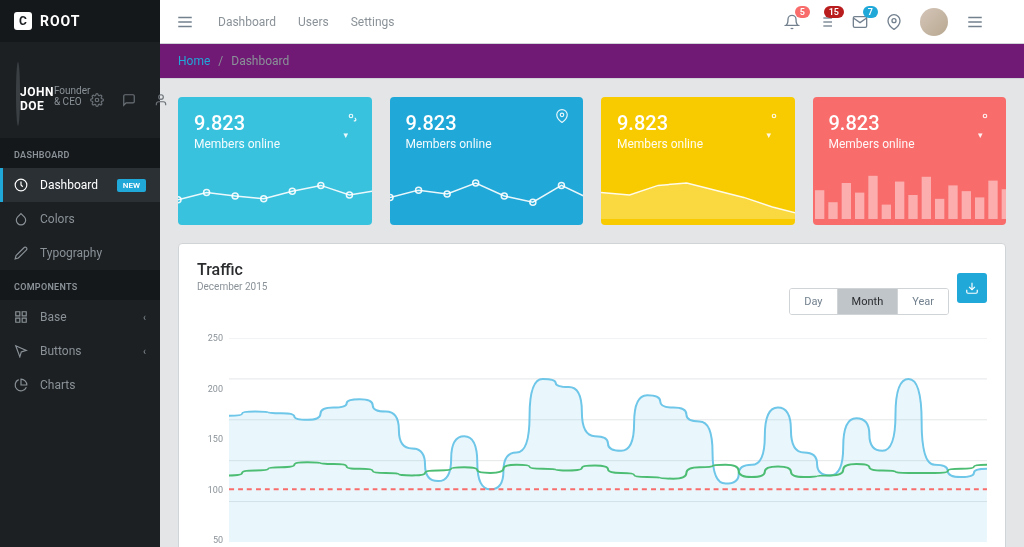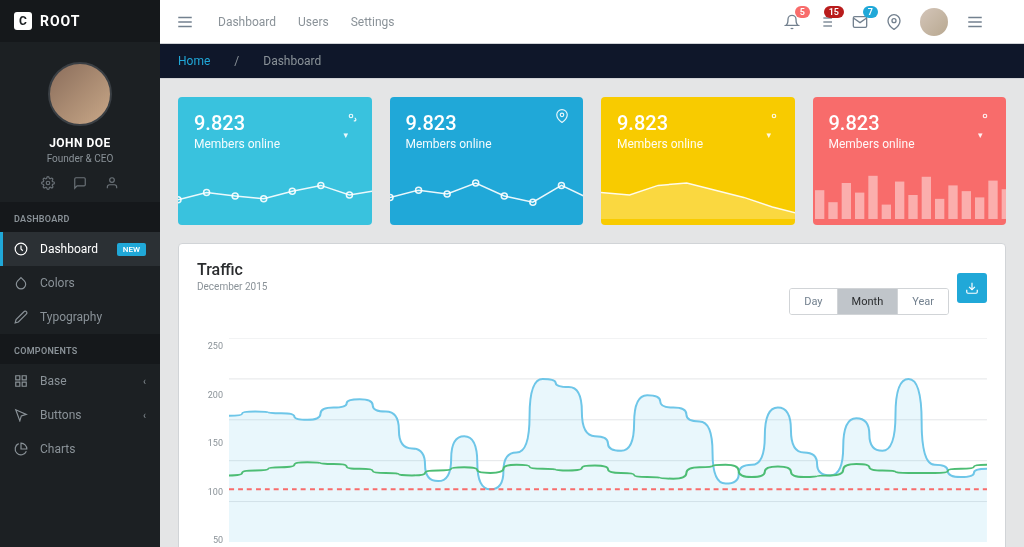--- a/index.html
+++ b/index.html
@@ -4,21 +4,21 @@
   <style>
     * { margin: 0; padding: 0; box-sizing: border-box; font-family: -apple-system, BlinkMacSystemFont, "Segoe UI", Roboto, sans-serif; }
     body { background: #e4e5e6; overflow: hidden; width: 1024px; height: 547px; }
     .app { display: flex; width: 1024px; height: 547px; }
 
     
     .sidebar { width: 160px; background: #1c2023; color: #8a9298; display: flex; flex-direction: column; flex-shrink: 0; }
     .brand { display: flex; align-items: center; gap: 8px; padding: 12px 14px; background: #15181b; }
     .brand-logo { width: 18px; height: 18px; background: #fff; border-radius: 3px; display: flex; align-items: center; justify-content: center; color: #1c2023; font-weight: bold; font-size: 12px; }
     .brand-text { color: #fff; font-weight: 700; letter-spacing: 1px; font-size: 14px; }
-    .profile { display: flex; flex-direction: column; align-items: center; padding: 20px 16px 12px; }
+    .profile { display: flex; flex-direction: row; align-items: center; padding: 20px 16px 12px; }
     .avatar-large { width: 64px; height: 64px; border-radius: 50%; background: linear-gradient(135deg,#8a6d5b,#c9a888); border: 2px solid #3a3f44; }
     .profile-name { color: #fff; font-weight: 700; font-size: 12px; margin-top: 10px; letter-spacing: 0.5px; }
     .profile-role { color: #8a9298; font-size: 10px; margin-top: 3px; }
     .profile-icons { display: flex; gap: 18px; margin-top: 12px; }
     .profile-icons span { width: 14px; height: 14px; display: inline-flex; align-items: center; justify-content: center; color: #6b7278; cursor: pointer; }
     .nav-title { font-size: 9px; color: #8a9298; padding: 12px 14px 8px; font-weight: 600; letter-spacing: 0.3px; background: #15181b; }
     .nav-item { display: flex; align-items: center; padding: 10px 14px; font-size: 12px; cursor: pointer; gap: 12px; position: relative; }
     .nav-item.active { background: #2b3034; color: #fff; border-left: 3px solid #20a8d8; padding-left: 11px; }
     .nav-item .nav-icon { width: 14px; height: 14px; display: inline-flex; align-items: center; justify-content: center; }
     .nav-item .badge-new { background: #20a8d8; color: #fff; font-size: 8px; padding: 2px 6px; border-radius: 2px; margin-left: auto; font-weight: 600; }
@@ -31,21 +31,21 @@
     .top-nav { display: flex; gap: 22px; }
     .top-nav a { color: #8a9298; font-size: 12px; text-decoration: none; cursor: pointer; }
     .topbar-right { margin-left: auto; display: flex; align-items: center; gap: 18px; }
     .notif { position: relative; cursor: pointer; color: #73818f; }
     .notif .badge { position: absolute; top: -8px; right: -10px; background: #f86c6b; color: #fff; font-size: 9px; padding: 1px 5px; border-radius: 8px; font-weight: 600; }
     .notif .badge.yellow { background: #b91c1c; }
     .notif .badge.blue { background: #20a8d8; }
     .avatar-small { width: 28px; height: 28px; border-radius: 50%; background: linear-gradient(135deg,#d4c5b9,#b8a890); cursor: pointer; }
 
     
-    .breadcrumb { background: #0f172a; border-bottom: 1px solid #d1d4d7; padding: 10px 18px; font-size: 12px; display: flex; gap: 24px; }
+    .breadcrumb { background: #701a75; border-bottom: 1px solid #d1d4d7; padding: 10px 18px; font-size: 12px; display: flex; gap: 8px; }
     .breadcrumb a { color: #20a8d8; cursor: pointer; }
     .breadcrumb .sep { color: #8a9298; }
     .breadcrumb .current { color: #8a9298; }
 
     
     .content { padding: 18px; overflow-y: auto; flex: 1; }
     .cards { display: flex; gap: 18px; margin-bottom: 18px; }
     .stat-card { flex: 1; border-radius: 4px; padding: 14px 16px 0; color: #fff; position: relative; height: 128px; overflow: hidden; }
     .stat-card.c1 { background: #39c2de; }
     .stat-card.c2 { background: #20a8d8; }
@@ -61,21 +61,21 @@
     .traffic-head { display: flex; align-items: flex-start; }
     .traffic-title { font-size: 16px; font-weight: 500; color: #2a2c2e; }
     .traffic-sub { font-size: 10px; color: #8a9298; margin-top: 2px; }
     .traffic-controls { margin-left: auto; display: flex; align-items: center; gap: 8px; }
     .btn-group { display: flex; border: 1px solid #d1d4d7; border-radius: 3px; overflow: hidden; margin-top: 28px; }
     .btn-group button { border: none; background: #fff; padding: 6px 14px; font-size: 11px; color: #73818f; cursor: pointer; border-right: 1px solid #d1d4d7; }
     .btn-group button:last-child { border-right: none; }
     .btn-group button.active { background: #c0c5ca; color: #2a2c2e; }
     .dl-btn { background: #20a8d8; border: none; color: #fff; width: 30px; height: 30px; border-radius: 3px; cursor: pointer; display: flex; align-items: center; justify-content: center; }
     .traffic-chart { height: 230px; margin-top: 18px; position: relative; }
-    .y-labels { position: absolute; left: 0; top: 8px; bottom: 18px; width: 26px; display: flex; flex-direction: column; justify-content: space-between; text-align: right; font-size: 9px; color: #8a9298; }
+    .y-labels { position: absolute; left: 0; top: 0; bottom: 18px; width: 26px; display: flex; flex-direction: column; justify-content: space-between; text-align: right; font-size: 9px; color: #8a9298; }
     .plot { position: absolute; left: 32px; right: 0; top: 5px; bottom: 18px; }
 
     svg { display: block; }
   </style>
 </head>
 <body>
 
 <div class="app">
 
   <aside class="sidebar">

